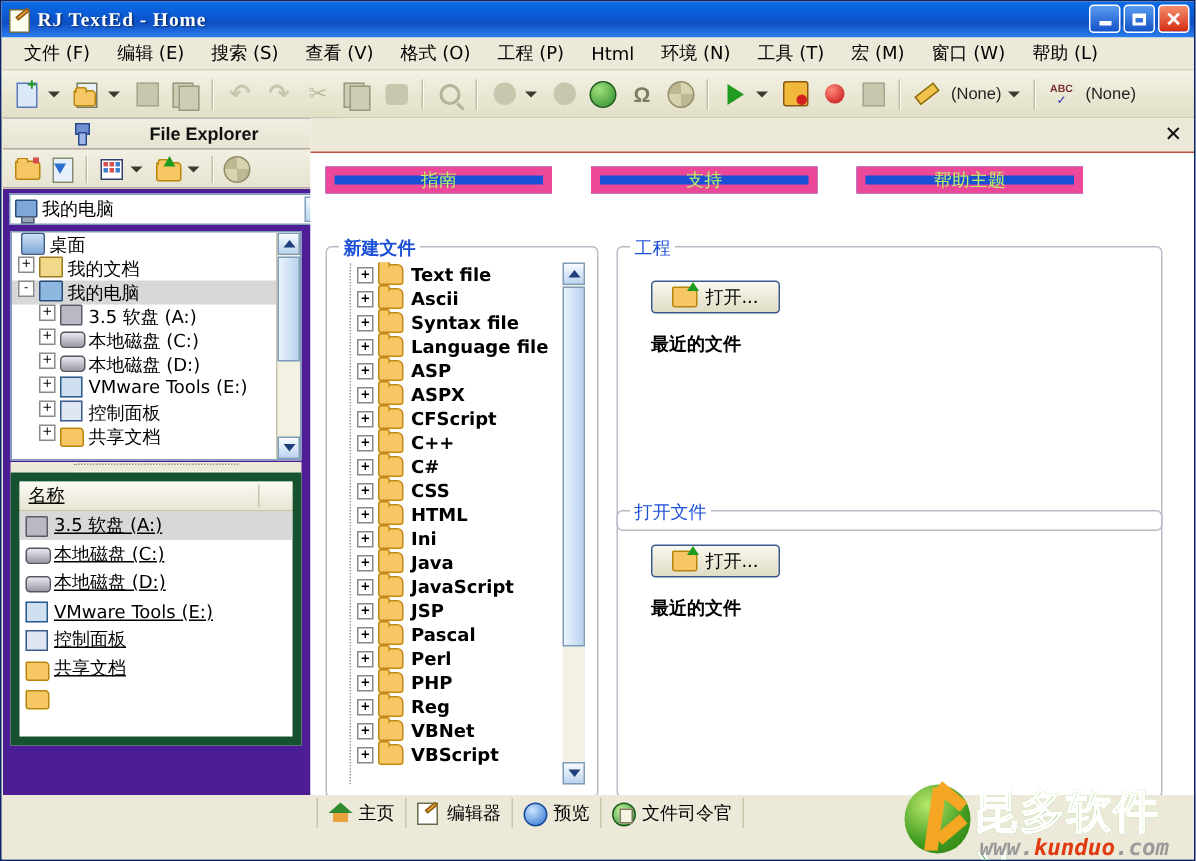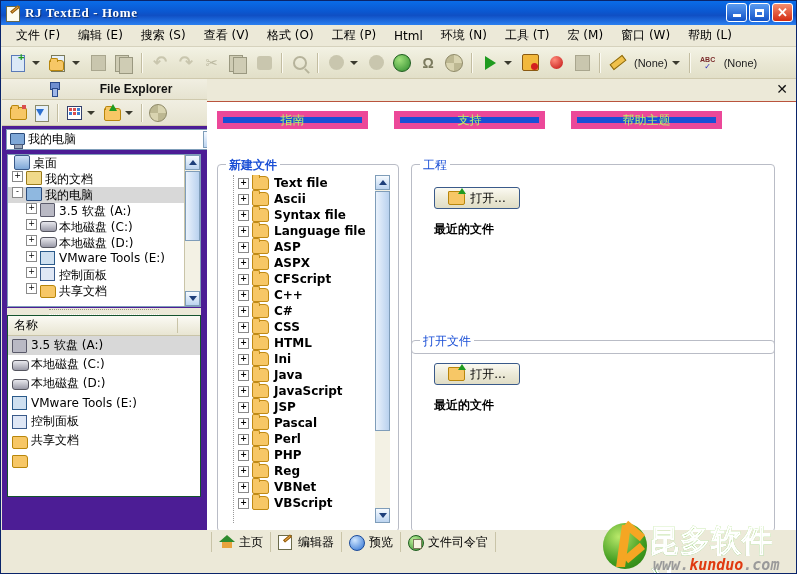--- a/index.html
+++ b/index.html
@@ -126,21 +126,21 @@
   .sb .btn.bot{position:absolute;bottom:0;}
   .sb .thumb{position:absolute;left:0;width:15px;background:linear-gradient(90deg,#eaf2fc,#b9d2ef);border:1px solid #7f9db9;box-sizing:border-box;}
   .up{width:0;height:0;border-left:4px solid transparent;border-right:4px solid transparent;border-bottom:5px solid #1e3f7a;}
   .dn{width:0;height:0;border-left:4px solid transparent;border-right:4px solid transparent;border-top:5px solid #1e3f7a;}
 
   .hsplit{position:absolute;left:5px;top:229px;width:194px;height:8px;
       background:#ece9d8;display:flex;align-items:center;justify-content:center;}
   .hsplit i{display:block;width:110px;height:4px;border-top:1px dotted #9a9780;border-bottom:1px dotted #fff;}
 
   .list{position:absolute;left:5px;top:236px;width:194px;height:182px;background:#fff;
-      border:1px solid #14532d;box-sizing:border-box;overflow:hidden;}
+      border:6px solid #14532d;box-sizing:border-box;overflow:hidden;text-decoration:underline;}
   .list-hdr{height:19px;background:linear-gradient(180deg,#fbfaf4,#e8e5d2);border-bottom:1px solid #c9c4a8;
       display:flex;align-items:center;padding-left:6px;font-size:12px;color:#000;
       font-family:"DejaVu Sans",sans-serif;position:relative;}
   .list-hdr:after{content:"";position:absolute;right:22px;top:2px;bottom:2px;width:1px;background:#c9c4a8;}
   .lrow{height:19px;display:flex;align-items:center;padding-left:4px;font-size:12px;
       font-family:"DejaVu Sans",sans-serif;color:#000;white-space:nowrap;}
   .lrow.sel{background:#d8d8d8;}
 
   
   .mainpane{position:absolute;left:206px;top:78px;width:589px;height:451px;

